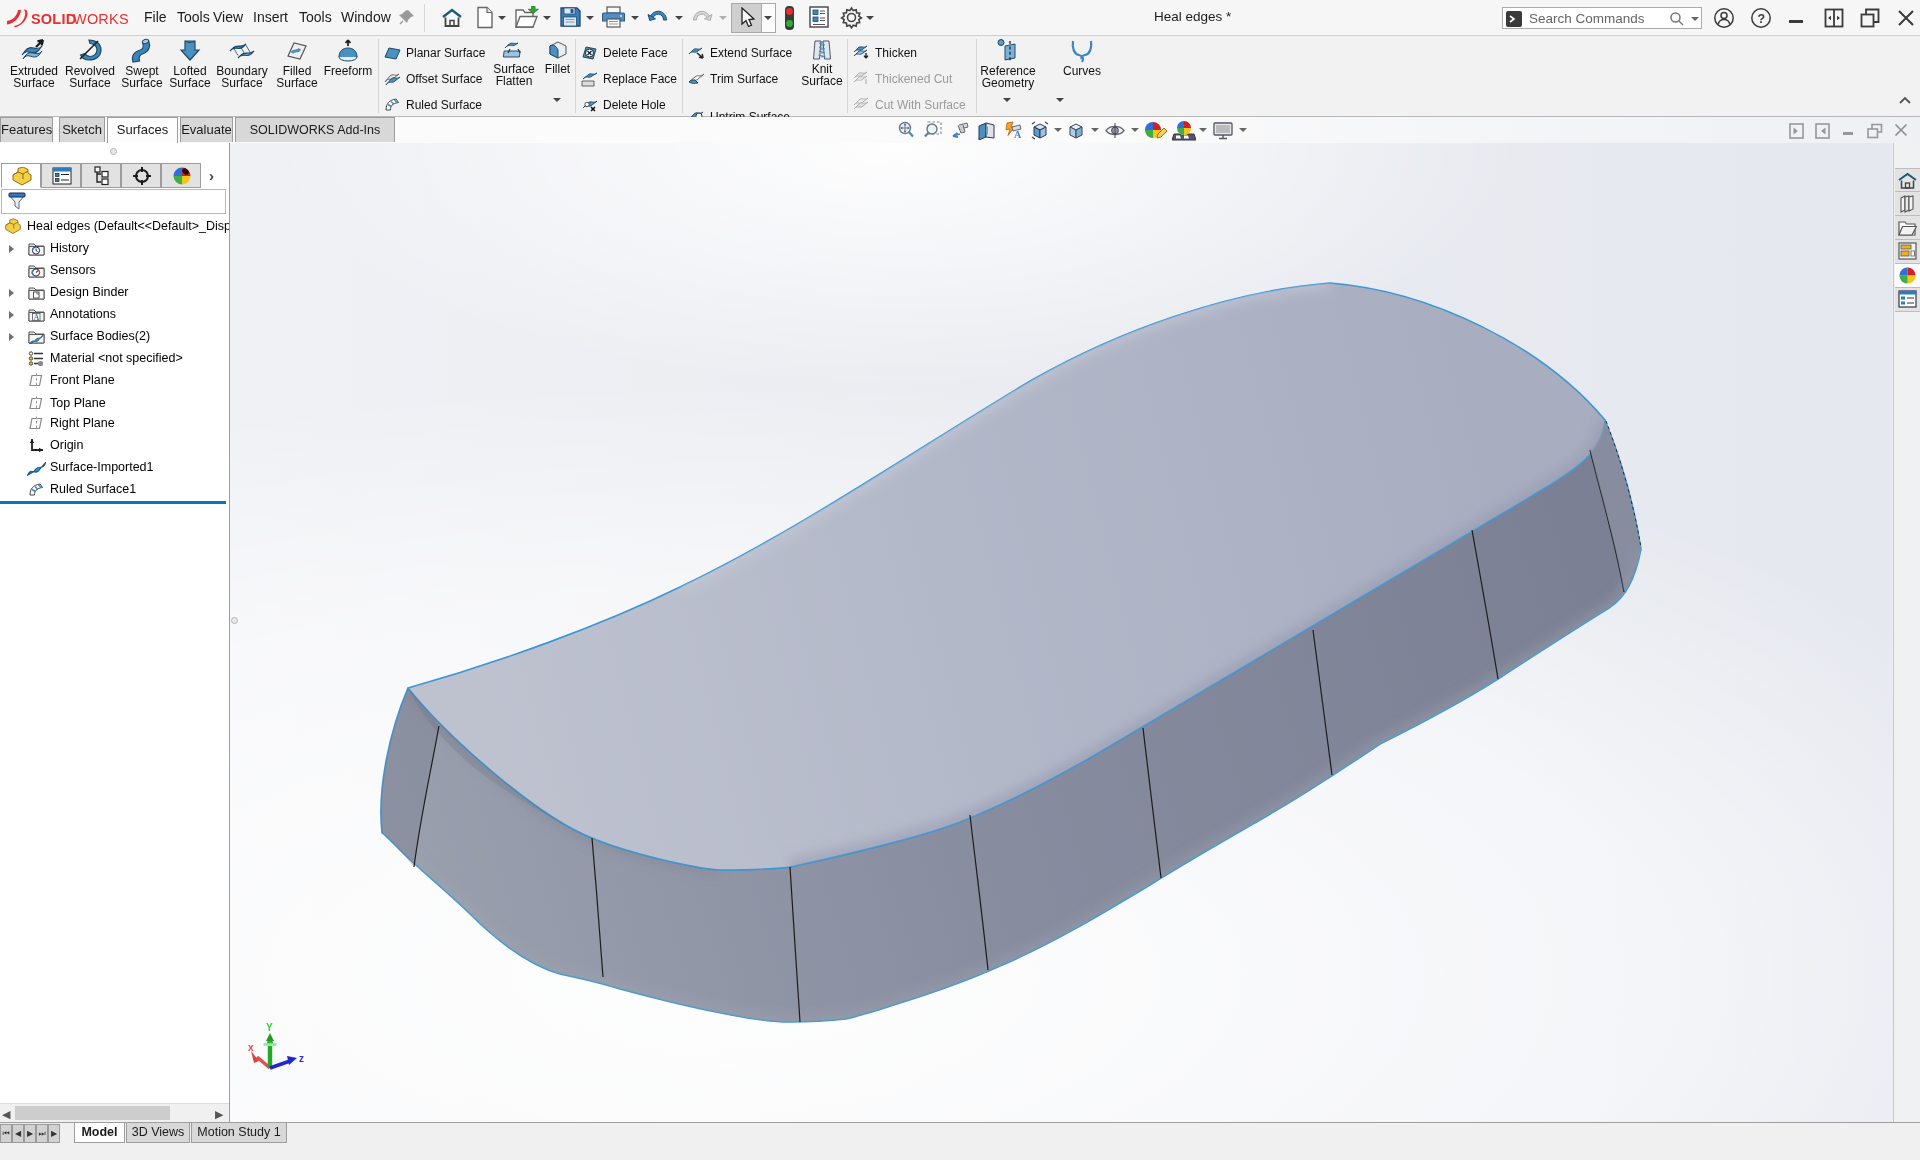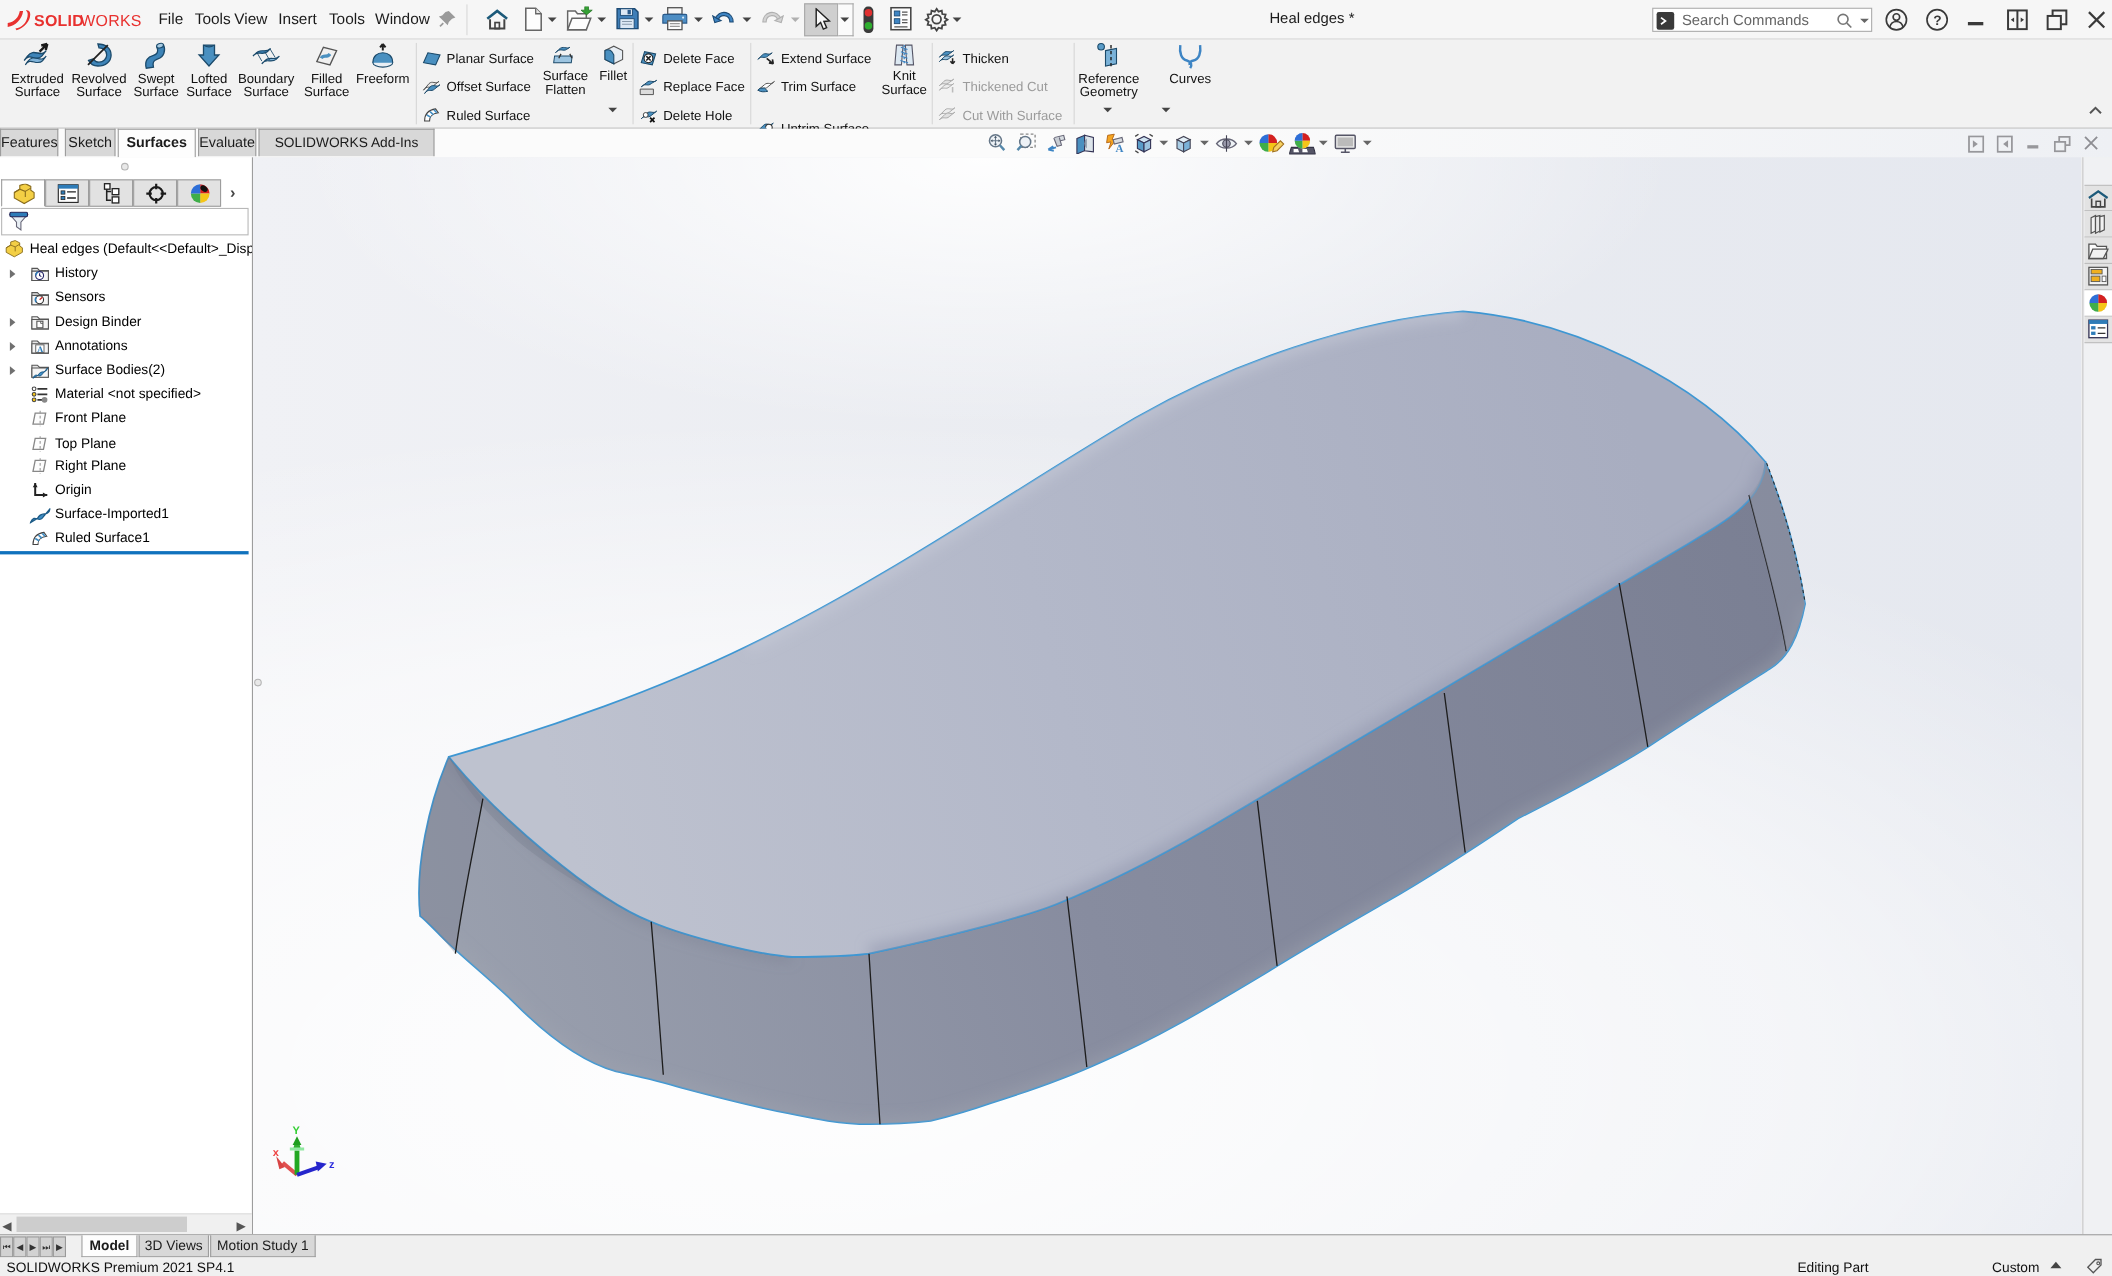--- a/index.html
+++ b/index.html
@@ -19,21 +19,21 @@
 .bigbtn .ic { display:block; margin:0 auto 1px auto; }
 .smallrow { position:absolute; height:26px; font-size:12px; color:#111; white-space:nowrap; }
 .smallrow .ic { position:absolute; left:0; top:4px; }
 .smallrow .lbl { position:absolute; left:22px; top:6px; }
 .gray { color:#9b9b9b !important; }
 .caret { position:absolute; width:0; height:0; border-left:4px solid transparent; border-right:4px solid transparent; border-top:4px solid #444; }
 
 
 #tabrow { position:absolute; left:0; top:117px; width:1920px; height:26px; background:linear-gradient(90deg,#fbfbfb 0%,#fbfbfb 55%,#eef0f4 100%); }
 .ctab { position:absolute; top:0; height:25px; background:#d8d8d8; border:1px solid #9d9d9d; border-bottom:none; font-size:13px; color:#1b1b1b; text-align:center; line-height:24px; }
-.ctab.active { background:#fdfdfd; font-weight:bold; height:26px; }
+.ctab.active { background:#fdfdfd; font-weight:normal; height:26px; }
 
 
 #leftpanel { position:absolute; left:0; top:143px; width:230px; height:979px; background:#ffffff; border-right:1px solid #9d9d9d; }
 .ptab { position:absolute; top:20px; width:40px; height:25px; background:#e2e2e2; border:1px solid #9d9d9d; }
 .ptab.active { background:#ffffff; border-bottom:1px solid #fff; }
 .trow { position:absolute; left:0; width:229px; height:22px; font-size:12.5px; color:#000; white-space:nowrap; overflow:hidden; }
 .trow .txt { position:absolute; left:50px; top:3px; }
 .texp { position:absolute; left:9px; top:7px; width:0; height:0; border-top:4px solid transparent; border-bottom:4px solid transparent; border-left:5px solid #707070; }
 
 
@@ -838,24 +838,14 @@
       <div class="abs" style="left:12px;width:12px;height:19px;background:#d2d2d2;border:1px solid #999;font-size:8px;color:#333;text-align:center;line-height:18px">◀</div>
       <div class="abs" style="left:24px;width:12px;height:19px;background:#d2d2d2;border:1px solid #999;font-size:8px;color:#333;text-align:center;line-height:18px">▶</div>
       <div class="abs" style="left:36px;width:12px;height:19px;background:#d2d2d2;border:1px solid #999;font-size:8px;color:#333;text-align:center;line-height:18px">⏭</div>
       <div class="abs" style="left:48px;width:12px;height:19px;background:#d2d2d2;border:1px solid #999;font-size:8px;color:#333;text-align:center;line-height:18px">▶</div>
     </div>
     <div class="mtab active" style="left:74px;width:51px">Model</div>
     <div class="mtab" style="left:126px;width:64px">3D Views</div>
     <div class="mtab" style="left:191px;width:96px">Motion Study 1</div>
   </div>
 
-  <div id="statusbar">
-    <div class="abs" style="left:6px;top:2px">SOLIDWORKS Premium 2021 SP4.1</div>
-    <div class="abs" style="left:1634px;top:2px">Editing Part</div>
-    <div class="abs" style="left:1811px;top:2px">Custom</div>
-    <div class="abs" style="left:1864px;top:4px;width:0;height:0;border-left:5px solid transparent;border-right:5px solid transparent;border-bottom:6px solid #444"></div>
-    <svg class="abs" style="left:1896px;top:0px" width="17" height="17" viewBox="0 0 17 17">
-        <path d="M2,9 L9,2 h5 v5 L7,14 Z" fill="#f0f0f0" stroke="#555" stroke-width="1.2"></path>
-        <circle cx="11.5" cy="5.5" r="1.3" fill="none" stroke="#555"></circle>
-      </svg>
-  </div>
 
 </div>
 
 </body></html>

